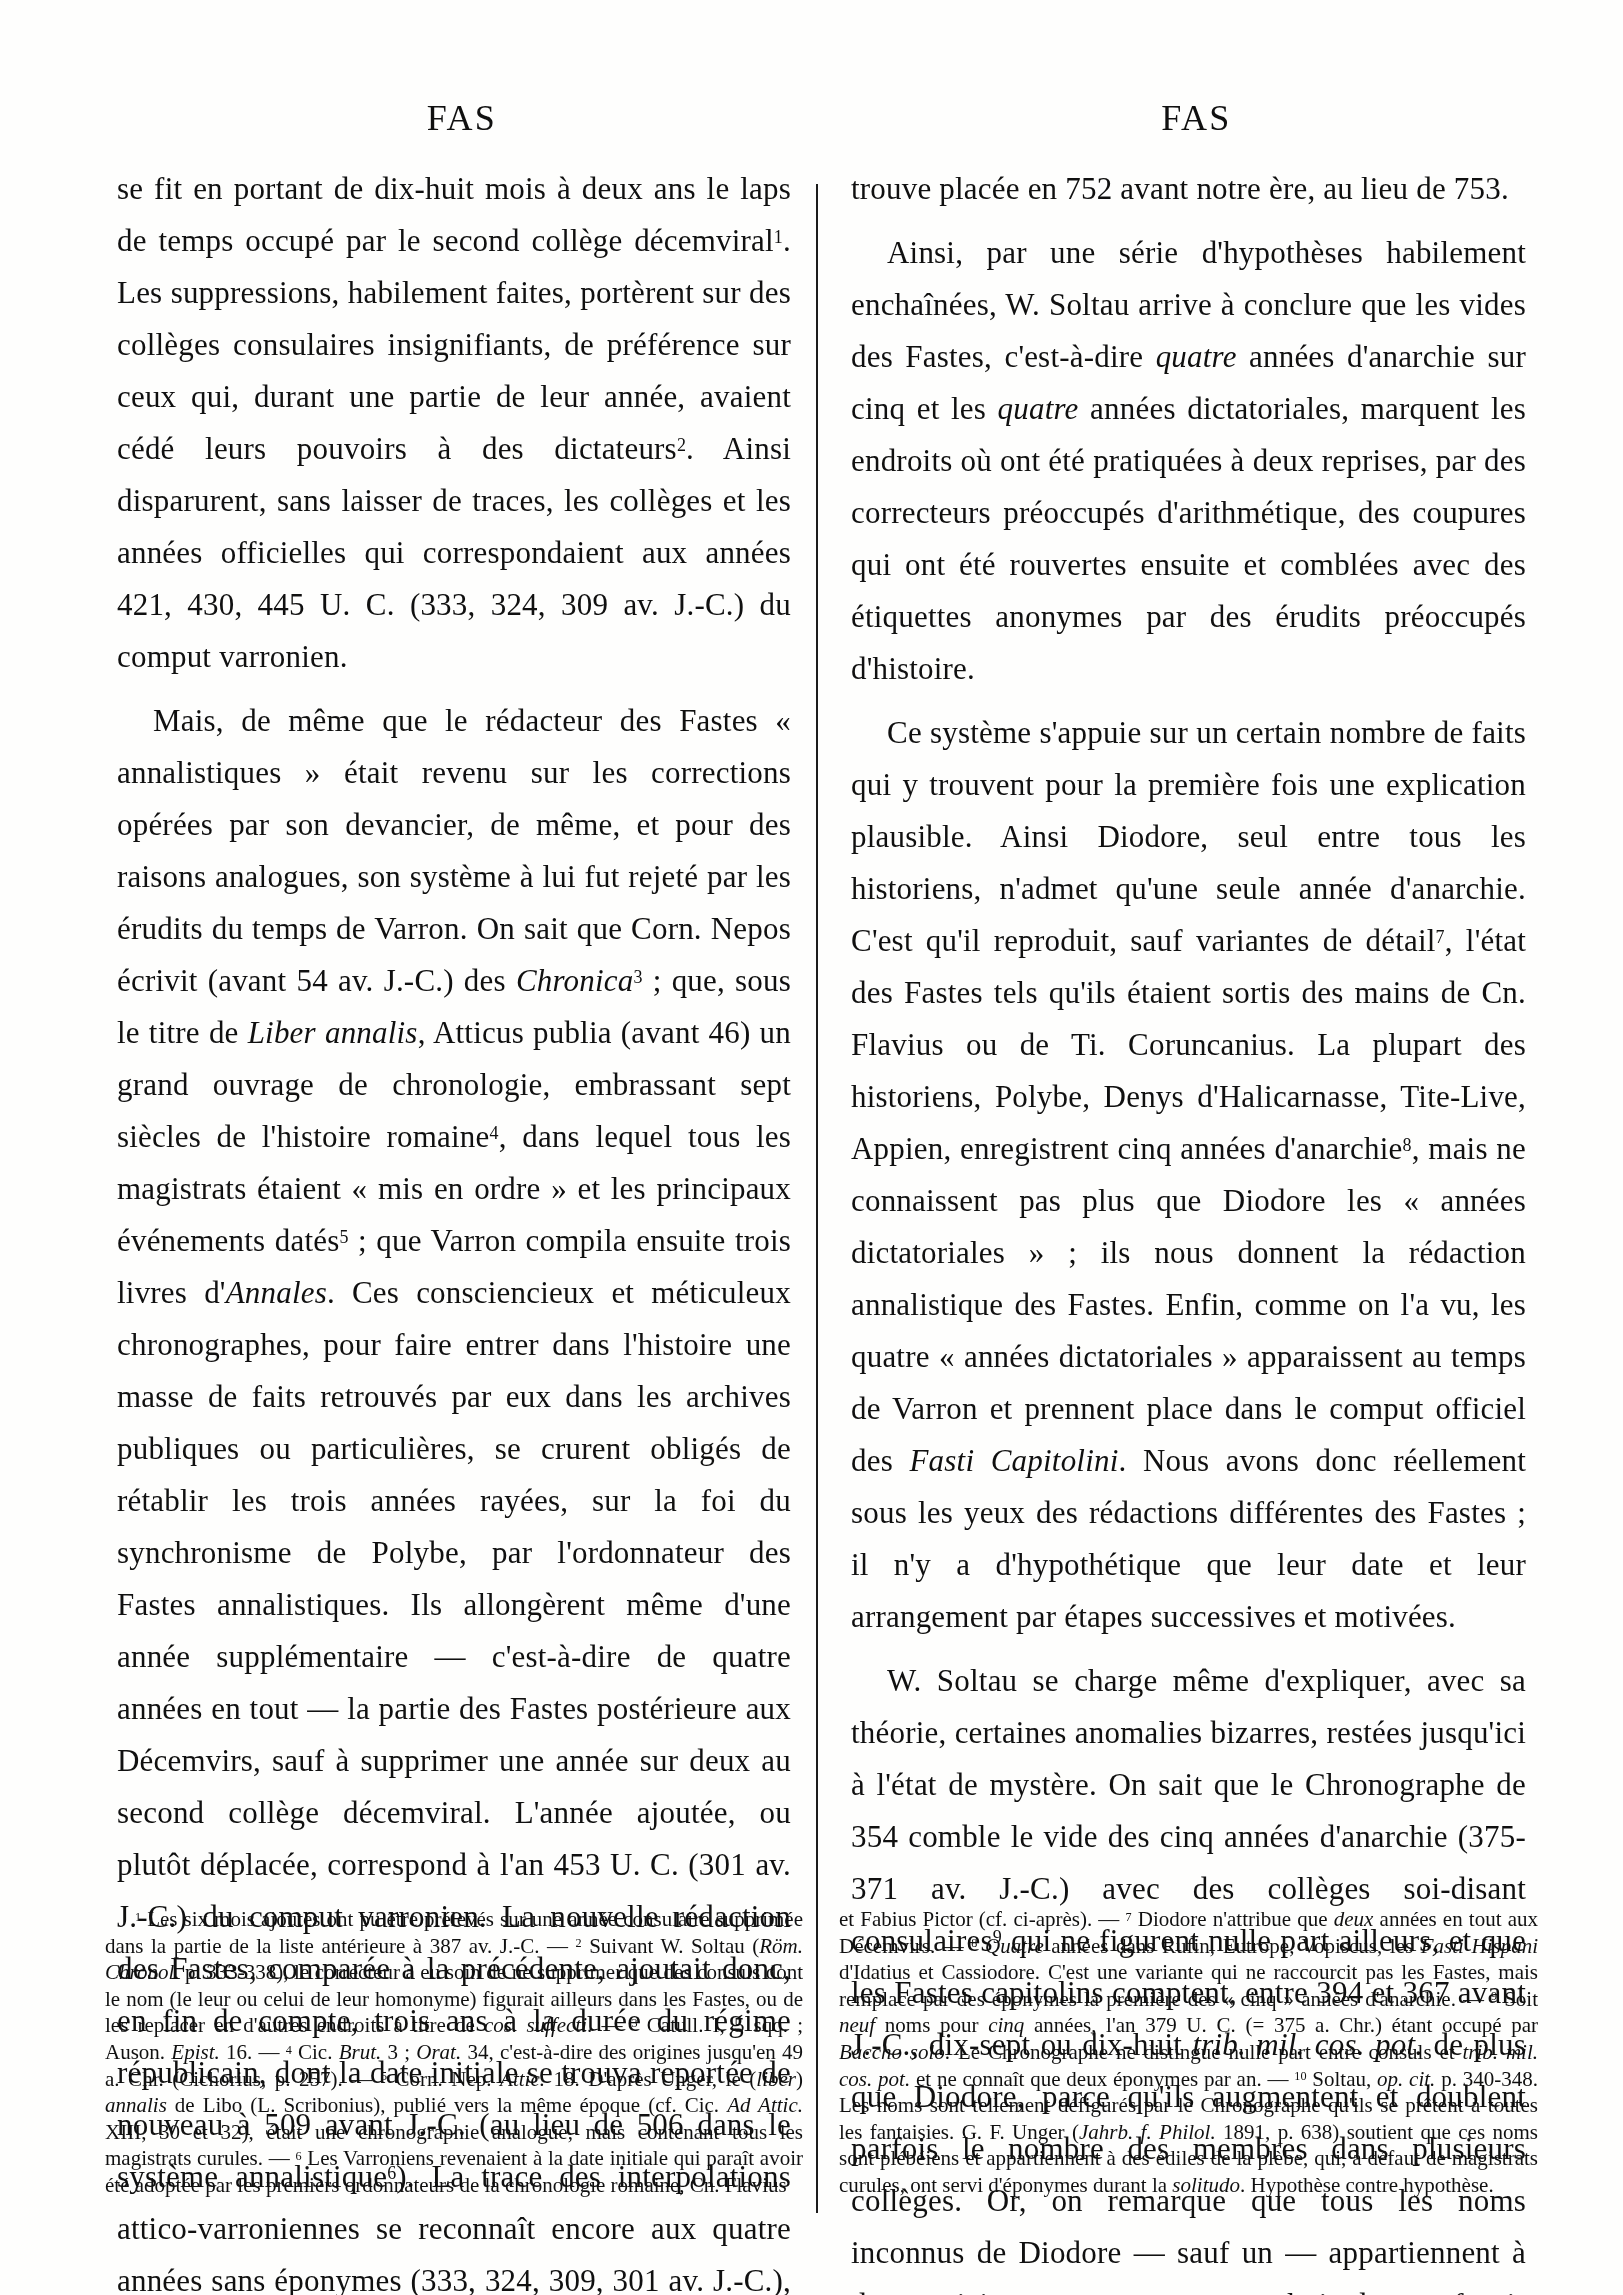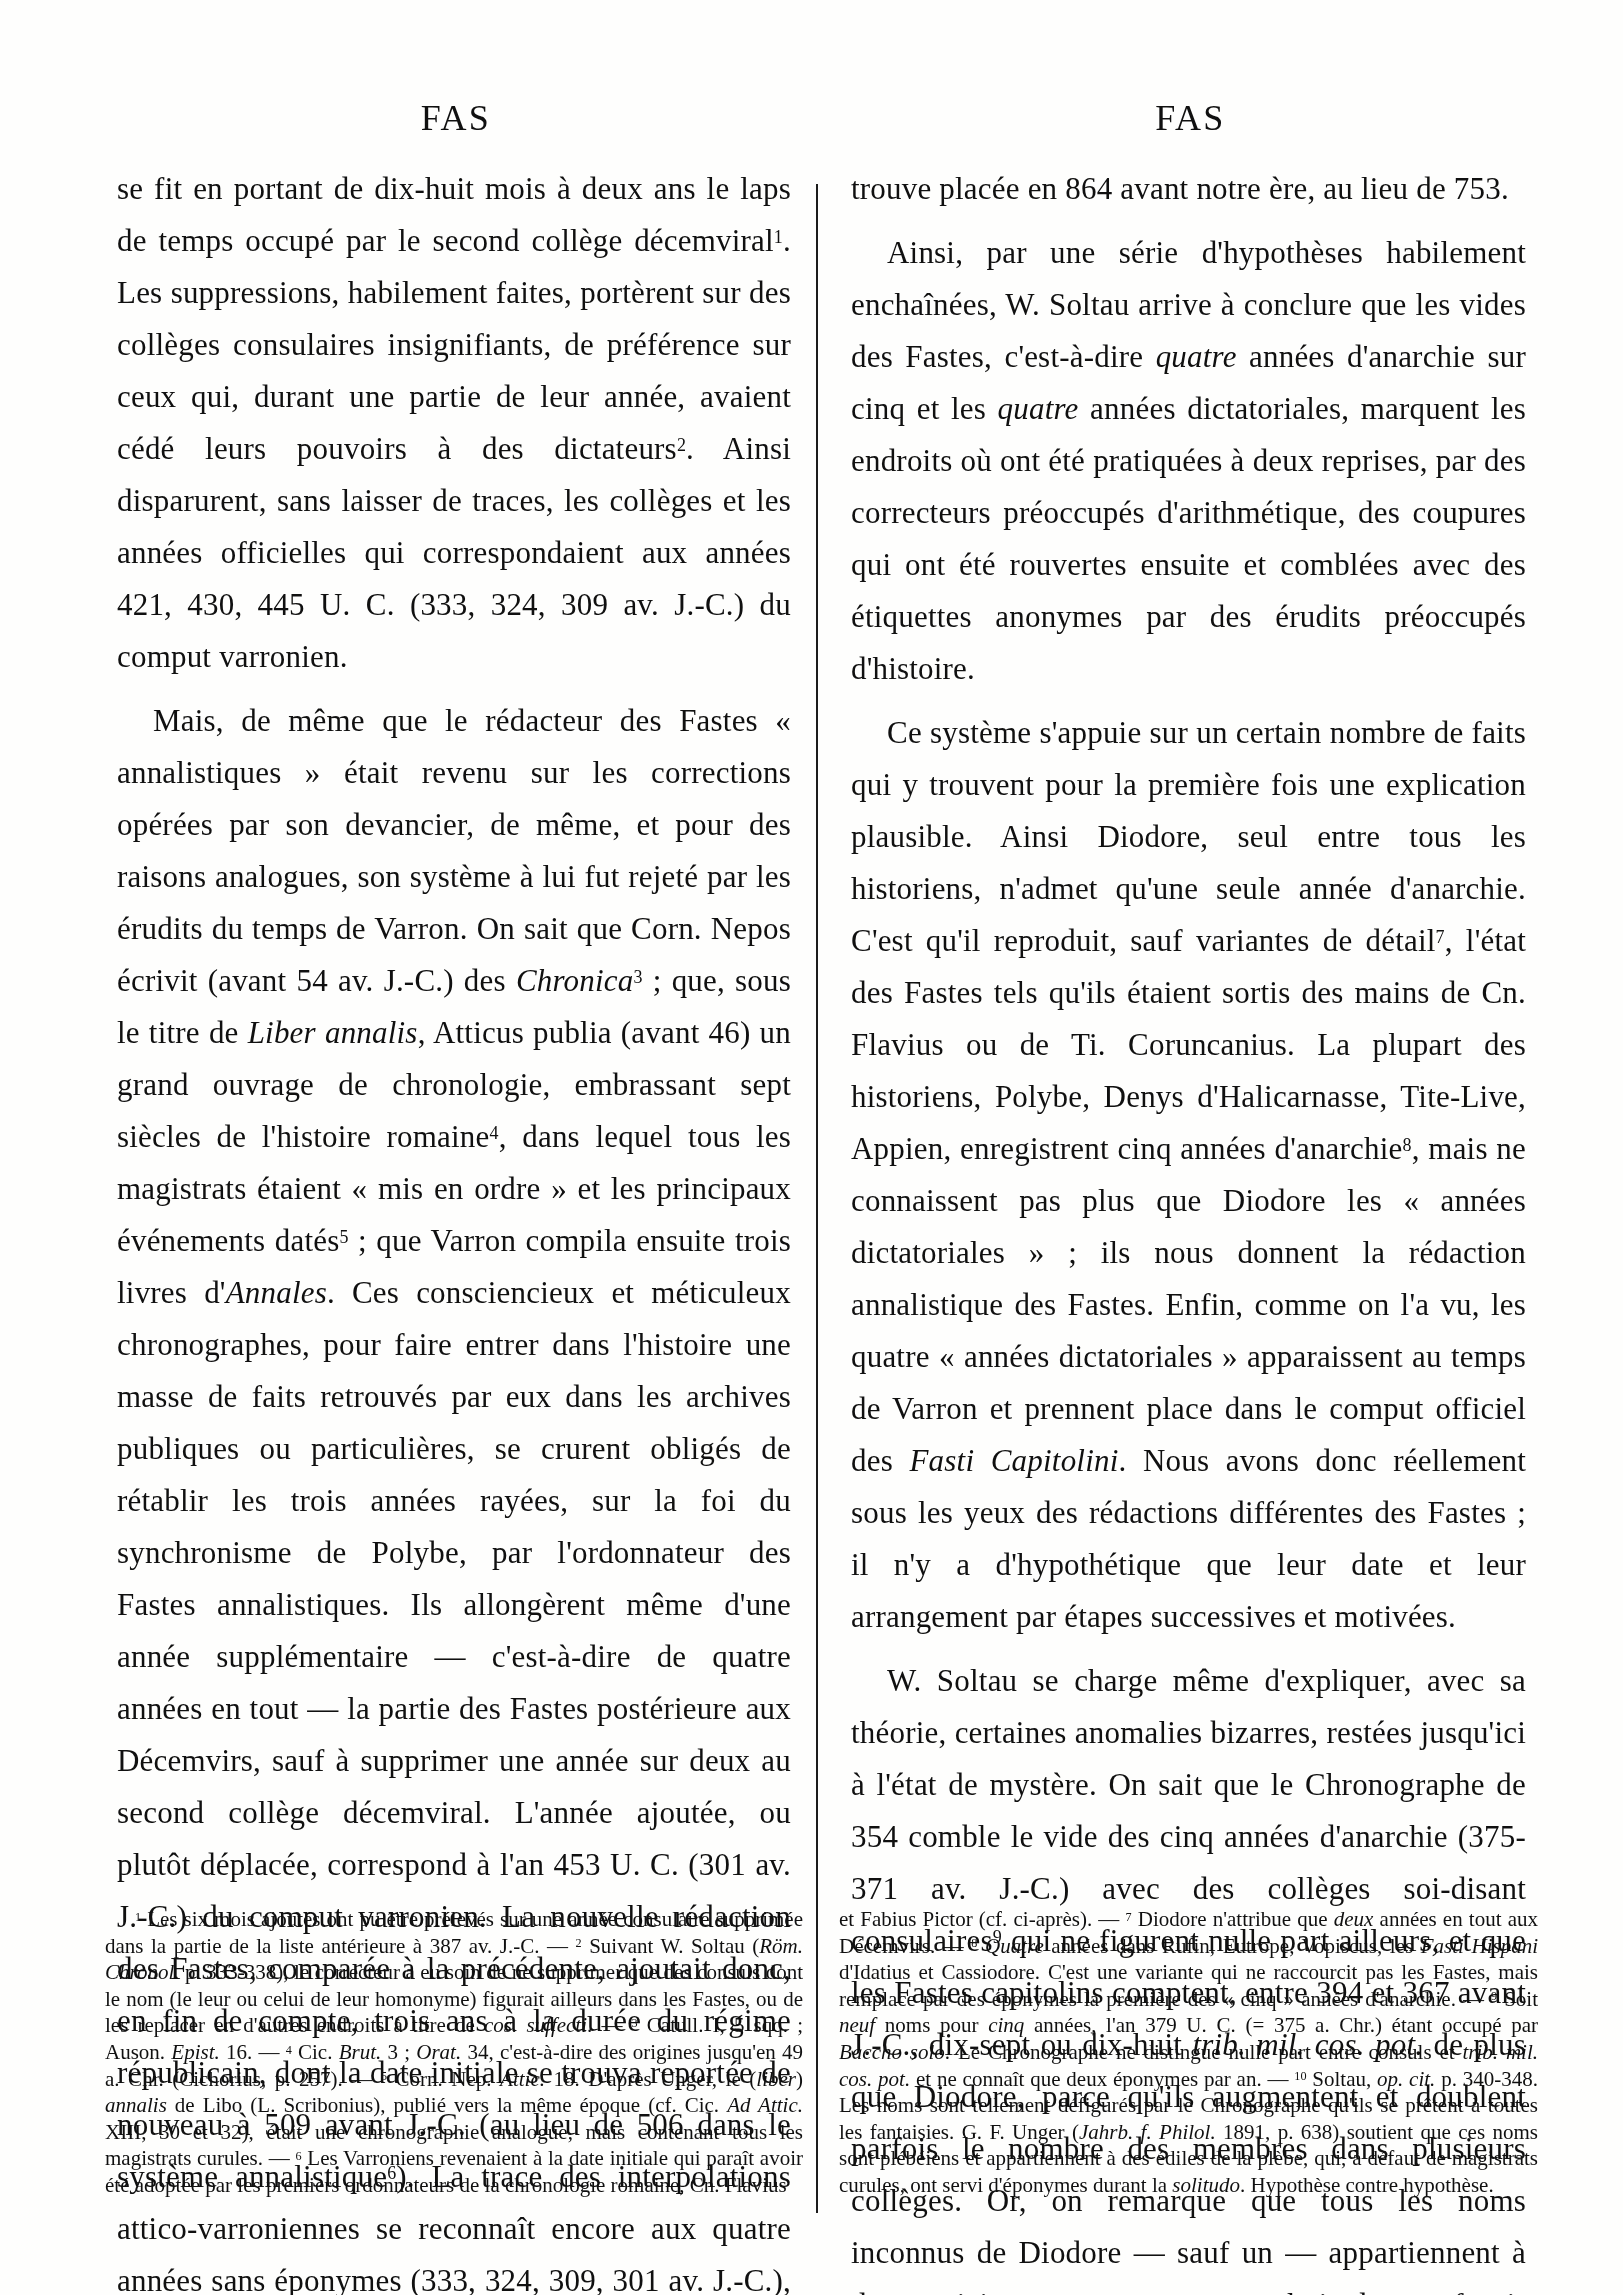--- a/index.html
+++ b/index.html
@@ -9,21 +9,21 @@
     height: 2295px;
     background: #fefefd;
     font-family: "Liberation Serif", "DejaVu Serif", serif;
     color: #101010;
     overflow: hidden;
   }
   
   .running-head {
     position: absolute;
     top: 94px;
-    left: 2px;
+    left: 8px;
     width: 1400px;
     height: 48px;
     font-size: 36px;
     line-height: 48px;
   }
   .rh-left   { position: absolute; left: 105px;  width: 698px; text-align: center; letter-spacing: 2.4px; }
   .rh-center { position: absolute; left: 463px;  width: 698px; text-align: center; letter-spacing: 0.8px; }
   .rh-right  { position: absolute; left: 839px; width: 699px; text-align: center; letter-spacing: 2.4px; }
 
   
@@ -82,21 +82,21 @@
   <div class="divider"></div>
 
   <div class="col-body left">
       <p>se fit en portant de dix-huit mois à deux ans le laps de temps occupé par le second collège décemviral<sup>1</sup>. Les suppressions, habilement faites, portèrent sur des collèges consulaires insignifiants, de préférence sur ceux qui, durant une partie de leur année, avaient cédé leurs pouvoirs à des dictateurs<sup>2</sup>. Ainsi disparurent, sans laisser de traces, les collèges et les années officielles qui correspondaient aux années 421, 430, 445 U. C. (333, 324, 309 av. J.-C.) du comput varronien.</p>
       <p class="indent">Mais, de même que le rédacteur des Fastes « annalistiques » était revenu sur les corrections opérées par son devancier, de même, et pour des raisons analogues, son système à lui fut rejeté par les érudits du temps de Varron. On sait que Corn. Nepos écrivit (avant 54 av. J.-C.) des <i>Chronica</i><sup>3</sup> ; que, sous le titre de <i>Liber annalis</i>, Atticus publia (avant 46) un grand ouvrage de chronologie, embrassant sept siècles de l'histoire romaine<sup>4</sup>, dans lequel tous les magistrats étaient « mis en ordre » et les principaux événements datés<sup>5</sup> ; que Varron compila ensuite trois livres d'<i>Annales</i>. Ces consciencieux et méticuleux chronographes, pour faire entrer dans l'histoire une masse de faits retrouvés par eux dans les archives publiques ou particulières, se crurent obligés de rétablir les trois années rayées, sur la foi du synchronisme de Polybe, par l'ordonnateur des Fastes annalistiques. Ils allongèrent même d'une année supplémentaire — c'est-à-dire de quatre années en tout — la partie des Fastes postérieure aux Décemvirs, sauf à supprimer une année sur deux au second collège décemviral. L'année ajoutée, ou plutôt déplacée, correspond à l'an 453 U. C. (301 av. J.-C.) du comput varronien. La nouvelle rédaction des Fastes, comparée à la précédente, ajoutait donc, en fin de compte, trois ans à la durée du régime républicain, dont la date initiale se trouva reportée de nouveau à 509 avant J.-C. (au lieu de 506 dans le système annalistique<sup>6</sup>). La trace des interpolations attico-varroniennes se reconnaît encore aux quatre années sans éponymes (333, 324, 309, 301 av. J.-C.), dites années « dictatoriales », où les Fastes capitolins introduisent la mention : <i>Hoc anno dictator et magister equitum sine cos. fuerunt</i>. Les nouveaux correcteurs aimèrent mieux laisser ces années vides que d'y insérer des éponymes douteux et de date mal assurée.</p>
     </div>
 
   <div class="footnotes left"><sup>1</sup> Les six mois ajoutés ont pu être prélevés sur une année consulaire supprimée dans la partie de la liste antérieure à 387 av. J.-C. — <sup>2</sup> Suivant W. Soltau (<i>Röm. Chronol.</i> p. 333-338), le correcteur a eu soin de ne supprimer que des consuls dont le nom (le leur ou celui de leur homonyme) figurait ailleurs dans les Fastes, ou de les replacer en d'autres endroits à titre de <i>cos. suffecti</i>. — <sup>3</sup> Catull. I, 5 sqq. ; Auson. <i>Epist.</i> 16. — <sup>4</sup> Cic. <i>Brut.</i> 3 ; <i>Orat.</i> 34, c'est-à-dire des origines jusqu'en 49 a. Chr. (Cichorius, p. 257). — <sup>5</sup> Corn. Nep. <i>Attic.</i> 18. D'après Unger, le (<i>liber</i>) <i>annalis</i> de Libo (L. Scribonius), publié vers la même époque (cf. Cic. <i>Ad Attic.</i> XIII, 30 et 32), était une chronographie analogue, mais contenant tous les magistrats curules. — <sup>6</sup> Les Varroniens revenaient à la date initiale qui paraît avoir été adoptée par les premiers ordonnateurs de la chronologie romaine, Cn. Flavius</div>
 
   <div class="col-body right">
-      <p>trouve placée en 864 avant notre ère, au lieu de 753.</p>
+      <p>trouve placée en 752 avant notre ère, au lieu de 753.</p>
       <p class="indent">Ainsi, par une série d'hypothèses habilement enchaînées, W. Soltau arrive à conclure que les vides des Fastes, c'est-à-dire <i>quatre</i> années d'anarchie sur cinq et les <i>quatre</i> années dictatoriales, marquent les endroits où ont été pratiquées à deux reprises, par des correcteurs préoccupés d'arithmétique, des coupures qui ont été rouvertes ensuite et comblées avec des étiquettes anonymes par des érudits préoccupés d'histoire.</p>
       <p class="indent">Ce système s'appuie sur un certain nombre de faits qui y trouvent pour la première fois une explication plausible. Ainsi Diodore, seul entre tous les historiens, n'admet qu'une seule année d'anarchie. C'est qu'il reproduit, sauf variantes de détail<sup>7</sup>, l'état des Fastes tels qu'ils étaient sortis des mains de Cn. Flavius ou de Ti. Coruncanius. La plupart des historiens, Polybe, Denys d'Halicarnasse, Tite-Live, Appien, enregistrent cinq années d'anarchie<sup>8</sup>, mais ne connaissent pas plus que Diodore les « années dictatoriales » ; ils nous donnent la rédaction annalistique des Fastes. Enfin, comme on l'a vu, les quatre « années dictatoriales » apparaissent au temps de Varron et prennent place dans le comput officiel des <i>Fasti Capitolini</i>. Nous avons donc réellement sous les yeux des rédactions différentes des Fastes ; il n'y a d'hypothétique que leur date et leur arrangement par étapes successives et motivées.</p>
       <p class="indent">W. Soltau se charge même d'expliquer, avec sa théorie, certaines anomalies bizarres, restées jusqu'ici à l'état de mystère. On sait que le Chronographe de 354 comble le vide des cinq années d'anarchie (375-371 av. J.-C.) avec des collèges soi-disant consulaires<sup>9</sup> qui ne figurent nulle part ailleurs, et que les Fastes capitolins comptent, entre 394 et 367 avant J.-C., dix-sept ou dix-huit <i>trib. mil. cos. pot.</i> de plus que Diodore, parce qu'ils augmentent et doublent parfois le nombre des membres dans plusieurs collèges. Or, on remarque que tous les noms inconnus de Diodore — sauf un — appartiennent à des patriciens, et on y retrouve huit des neuf soi-disant « consuls » cités par le Chronographe. Voici, d'après W. Soltau, la solution de l'énigme. Les noms interpolés dans les Fastes capitolins sont ceux qui avaient été rayés par Coruncanius, et qui, retrouvés dans les archives des grandes familles, ont été complaisamment replacés par Atticus et Varron aux alentours des postes d'où les avait chassés le Pontife. D'autres rédacteurs de Fastes ont pu s'en servir pour combler la , et c'est leur version que reproduit le Chronographe.</p>
     </div>
 
   <div class="footnotes right">et Fabius Pictor (cf. ci-après). — <sup>7</sup> Diodore n'attribue que <i>deux</i> années en tout aux Décemvirs. — <sup>8</sup> <i>Quatre</i> années dans Rufin, Eutrope, Vopiscus, les <i>Fasti Hispani</i> d'Idatius et Cassiodore. C'est une variante qui ne raccourcit pas les Fastes, mais remplace par des éponymes la première des « cinq » années d'anarchie. — <sup>9</sup> Soit <i>neuf</i> noms pour <i>cinq</i> années, l'an 379 U. C. (= 375 a. Chr.) étant occupé par <i>Baccho solo</i>. Le Chronographe ne distingue nulle part entre consuls et <i>trib. mil. cos. pot.</i> et ne connaît que deux éponymes par an. — <sup>10</sup> Soltau, <i>op. cit.</i> p. 340-348. Les noms sont tellement défigurés par le Chronographe qu'ils se prêtent à toutes les fantaisies. G. F. Unger (<i>Jahrb. f. Philol.</i> 1891, p. 638) soutient que ces noms sont plébéiens et appartiennent à des édiles de la plèbe, qui, à défaut de magistrats curules, ont servi d'éponymes durant la <i>solitudo</i>. Hypothèse contre hypothèse.</div>
 
 </div>
 
 

